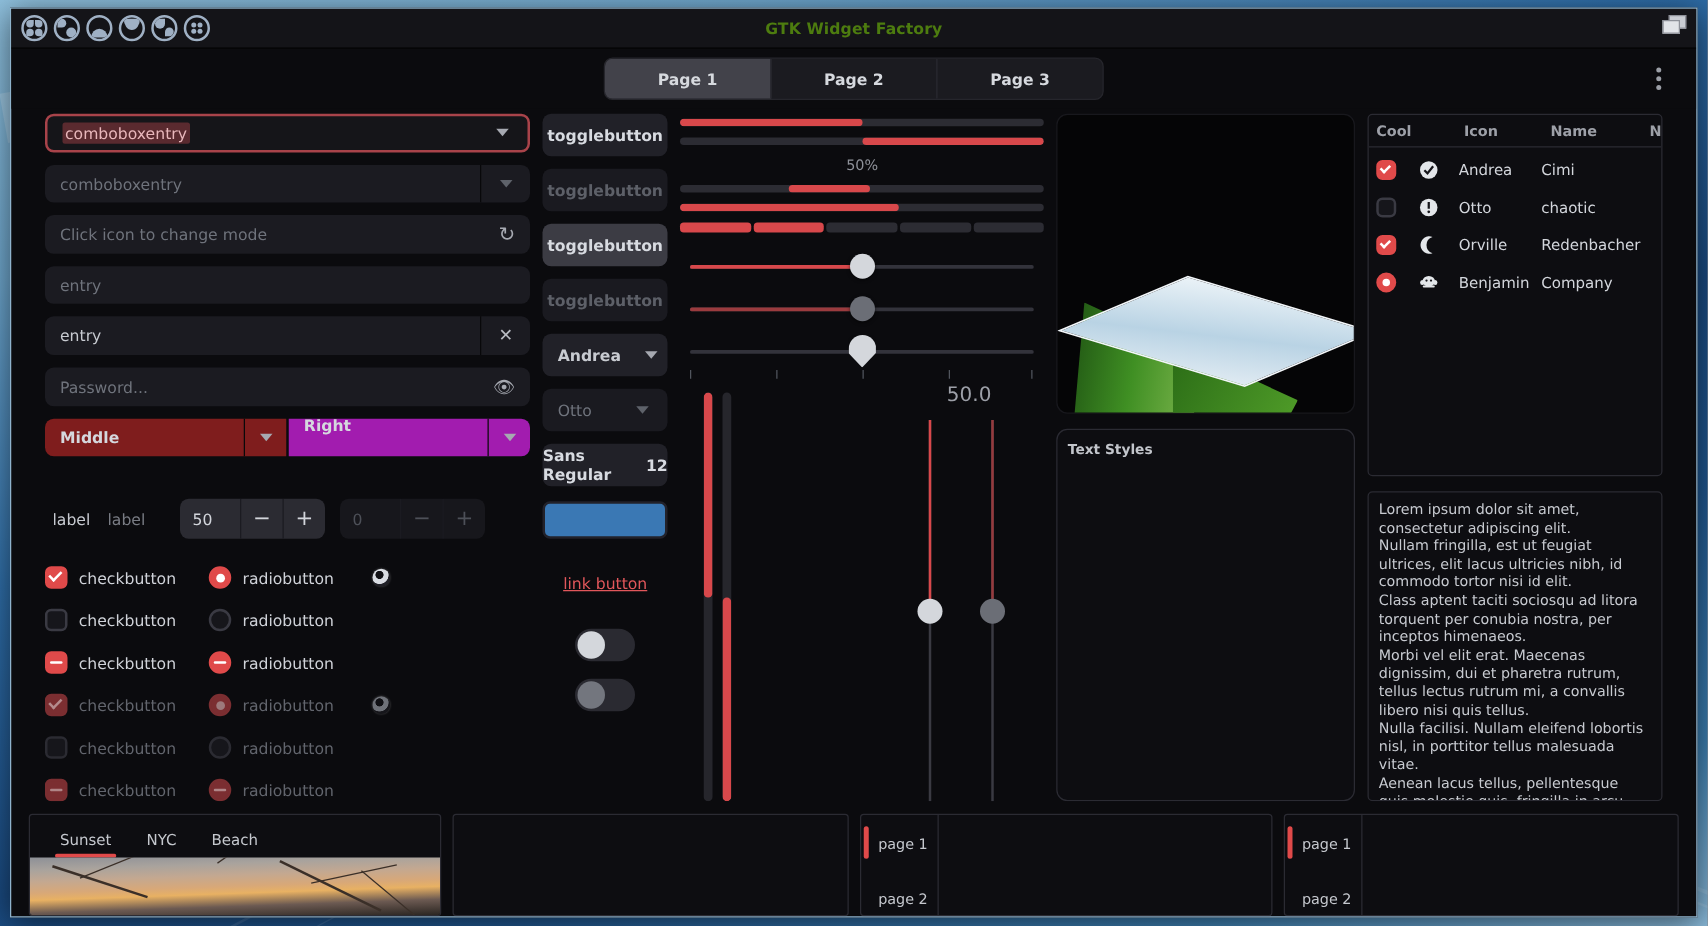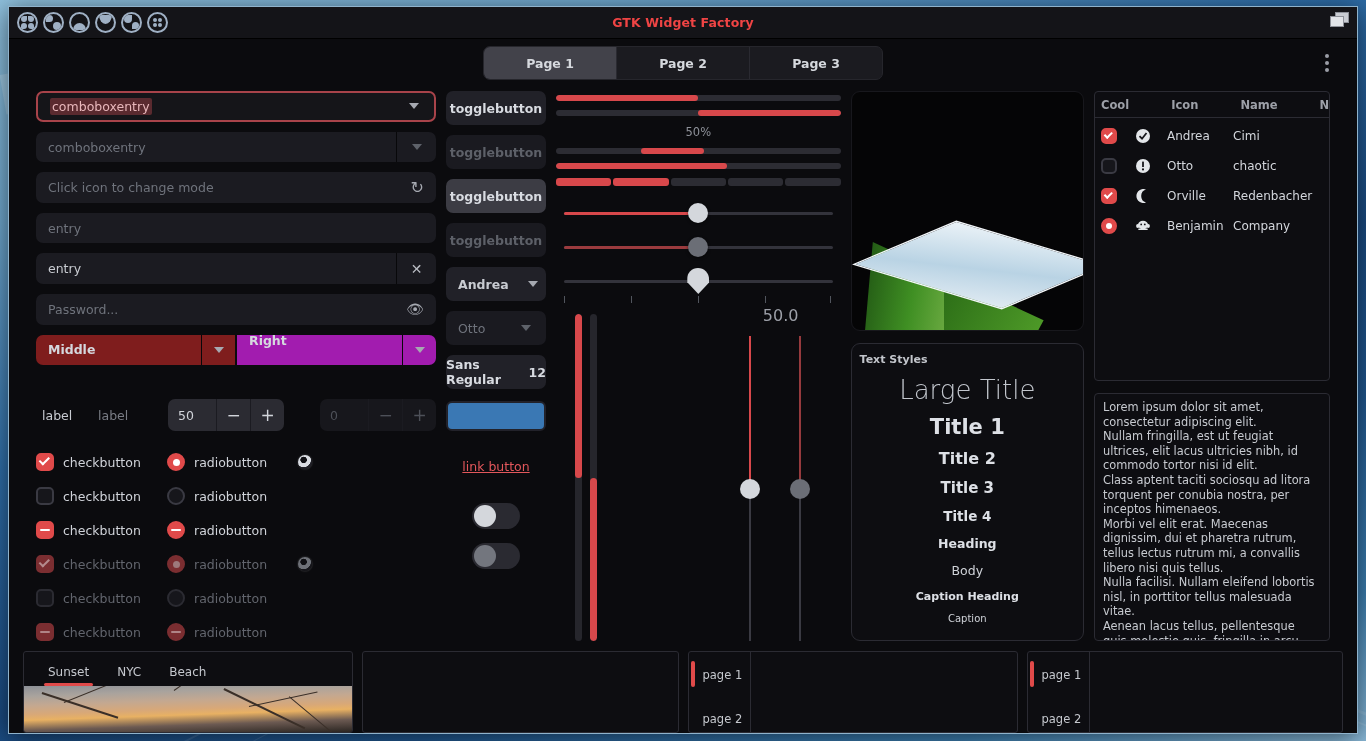--- a/index.html
+++ b/index.html
@@ -67,21 +67,21 @@
   .ic5 i:nth-child(2){ right:1px; bottom:2px; width:7px;height:7px; border-radius:50% 50% 50% 0;}
   
   .ic6 i { width:4px;height:4px;border-radius:50%; }
   .ic6 i:nth-child(1){ left:4px; top:4px;}
   .ic6 i:nth-child(2){ right:4px; top:4px;}
   .ic6 i:nth-child(3){ left:4px; bottom:4px;}
   .ic6 i:nth-child(4){ right:4px; bottom:4px;}
 
   #wintitle {
     position: absolute; left: 0; right: 0; text-align: center;
-    font-size: 12.5px; color: #ef4444; font-weight: 600; letter-spacing: .1px;
+    font-size: 12.5px; color: #4d7c0f; font-weight: 600; letter-spacing: .1px;
   }
   #restore-btn {
     position: absolute; right: 8px; top: 5px; width: 22px; height: 20px;
     cursor: pointer;
   }
   #restore-btn .r1 { position:absolute; right:0px; top:0px; width:14px;height:11px;
     background:#c9ccd2; border:1px solid #8e9199;}
   #restore-btn .r2 { position:absolute; right:5px; top:4px; width:14px;height:11px;
     background:#e2e4e8; border:1px solid #8e9199;}
 
@@ -410,21 +410,21 @@
             </span>
         </div>
         <div style="flex:1;height:34px;background:#a21caf;border-radius:0 7px 7px 0;display:flex;align-items:flex-start;">
           <span style="flex:1;padding-left:12px;font-size:12.5px;font-weight:600;color:#d5d8de;">Right</span>
           <span class="arrowbox" style="width:34px;display:flex;align-items:center;justify-content:center;">
               <i class="caret"></i>
             </span>
         </div>
       </div>
 
-      <div class="row" style="align-items:center;gap:12px;margin-top:24px;">
+      <div class="row" style="align-items:center;gap:0;margin-top:24px;">
         <span style="width:44px;font-size:12.5px;color:#c8cbd1;padding-left:6px;">label</span>
         <span style="width:64px;font-size:12.5px;color:#797c84;padding-left:6px;">label</span>
         <div class="spin">
           <div class="val">50</div>
           <div class="sb">−</div>
           <div class="sb">+</div>
         </div>
         <div style="width:12px;"></div>
         <div class="spin dis">
           <div class="val">0</div>
@@ -645,31 +645,20 @@
 
     <div class="col" style="width:246px; padding-top:4px;">
       <div id="glarea">
         <div class="gl-side"></div>
         <div class="gl-side2"></div>
         <div class="gl-top"></div>
       </div>
 
       <div id="textstyles">
         <div id="ts-title">Text Styles</div>
-        <div class="ts-list">
-          <div class="ts-large">Large Title</div>
-          <div class="ts-t1">Title 1</div>
-          <div class="ts-t2">Title 2</div>
-          <div class="ts-t3">Title 3</div>
-          <div class="ts-t4">Title 4</div>
-          <div class="ts-head">Heading</div>
-          <div class="ts-body">Body</div>
-          <div class="ts-cap-head">Caption Heading</div>
-          <div class="ts-cap">Caption</div>
-        </div>
       </div>
     </div>
 
     <div class="col" id="rightcol" style="padding-top:4px;">
       <div id="treeview">
         <div id="tv-head">
           <div class="tv-c-cool">Cool</div>
           <div class="tv-c-icon">Icon</div>
           <div class="tv-c-name">Name</div>
           <div class="tv-c-nick">Nick</div>

